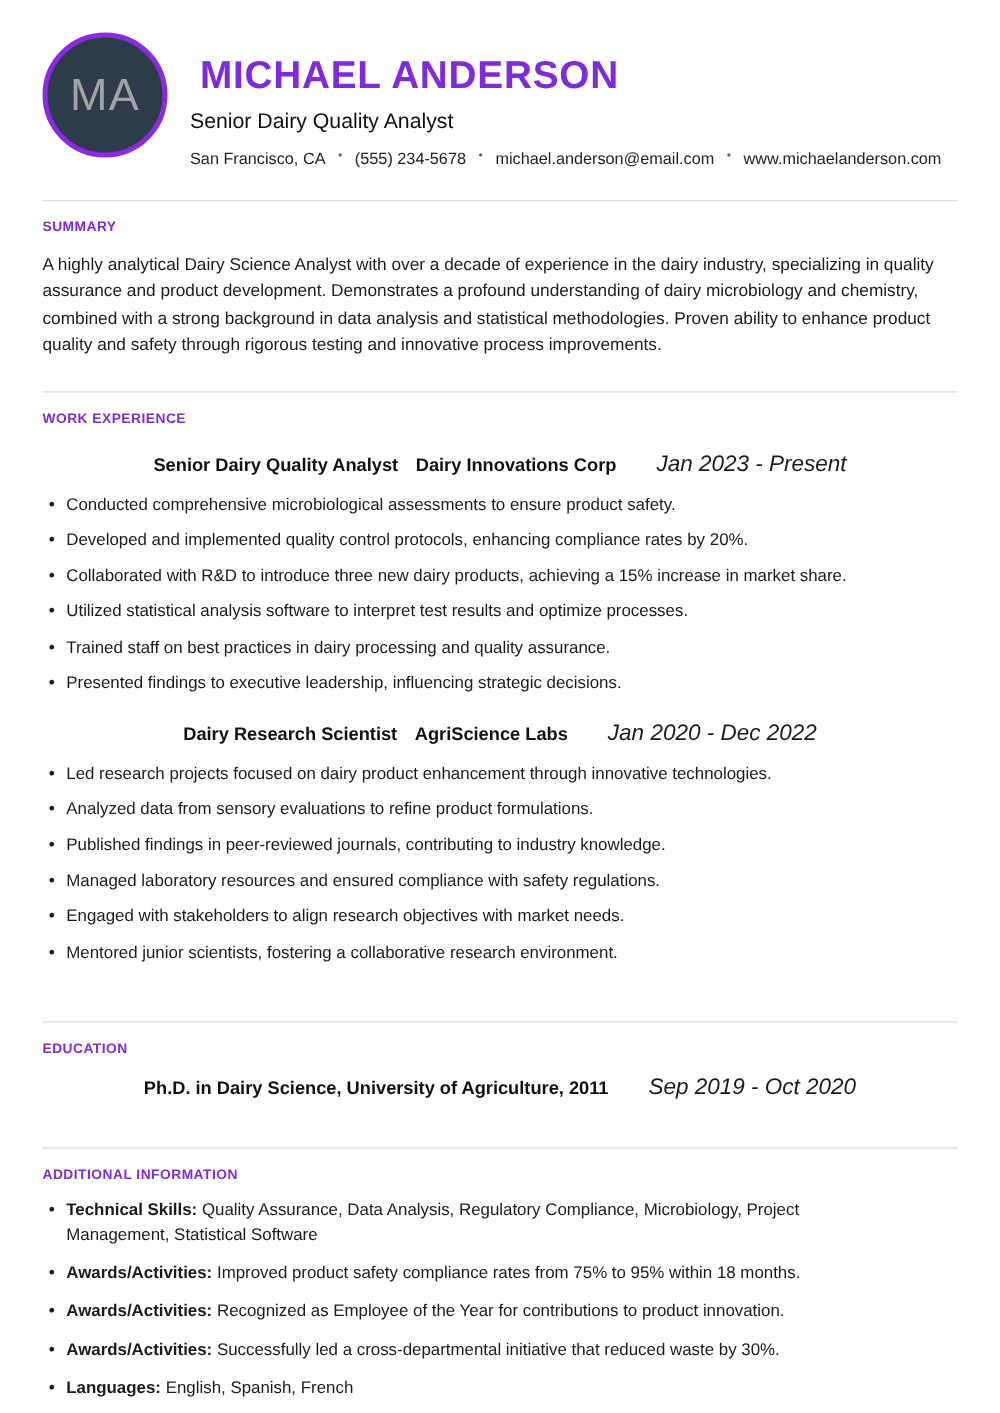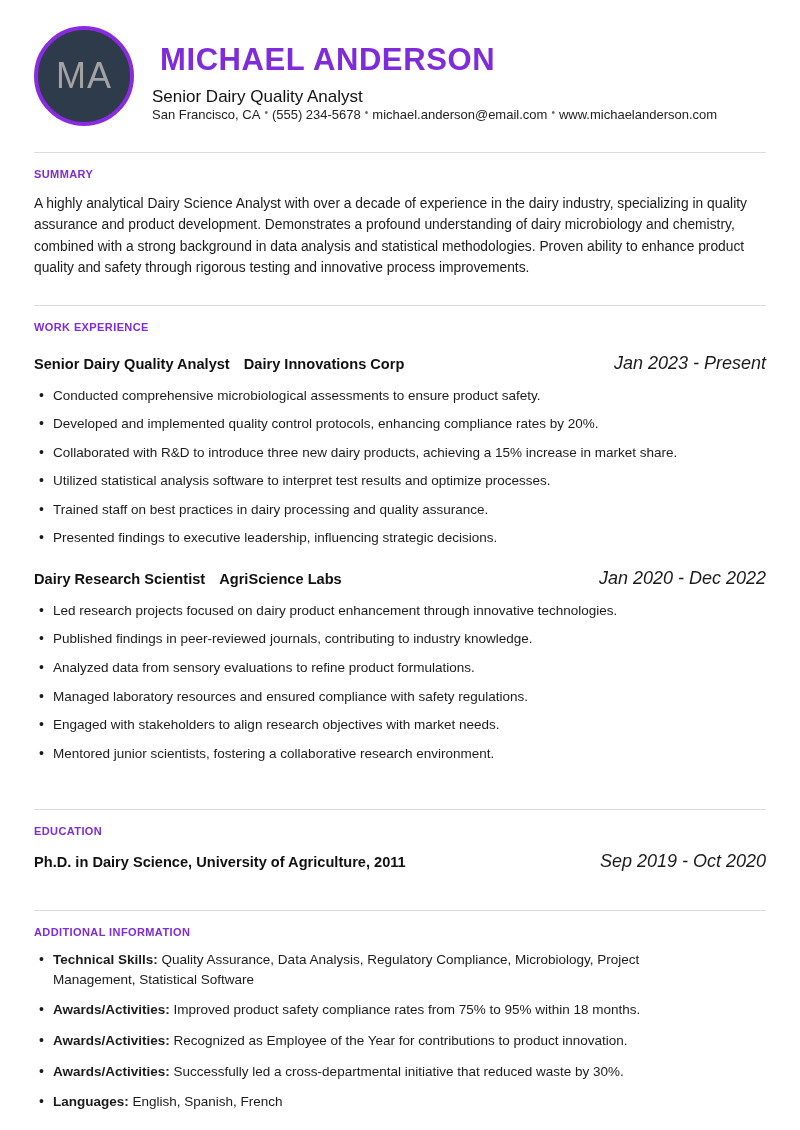--- a/index.html
+++ b/index.html
@@ -33,21 +33,22 @@
   .header-text { padding-top: 8px; }
   h1.name {
     margin: 8px;
     color: var(--accent);
     font-size: 31px;
     font-weight: 800;
     letter-spacing: 0.6px;
   }
   .subtitle { margin-top: 9px; font-size: 17px; color: #111; }
   .contact {
-    display: flex; align-items: flex-start; gap: 4px;
+    margin-top: 12px;
+    display: flex; align-items: flex-start; gap: 10px;
     font-size: 13px; color: #222;
   }
   .contact .sep { color: #666; font-size: 10px; }
 
   
   .sec { margin-top: 26px; border-top: 1px solid #dcdcdc; padding-top: 15px; }
   .sec-edu { margin-top: 46px; }
   .sec-add { margin-top: 38px; }
   h2.sec-heading {
     margin: 0;
@@ -59,21 +60,21 @@
   .body-text {
     margin: 13px 0 0 0;
     font-size: 13.8px;
     line-height: 1.55;
     color: #1b1b1b;
   }
 
   
   .job { margin-top: 20px; }
   .job-head {
-    display: flex; justify-content: space-between; align-items: baseline; gap: 32px;
+    display: flex; justify-content: center; align-items: baseline; gap: 32px;
   }
   .job-left { font-weight: 700; font-size: 14.6px; color: #111; }
   .job-left .company { margin-left: 10px; }
   .job-dates { font-style: italic; font-size: 18px; color: #1b1b1b; white-space: nowrap; }
 
   ul.bullets { margin: 12px 0 0 0; padding: 0 0 0 19px; list-style: none; }
   ul.bullets li {
     position: relative;
     margin-bottom: 9px;
     font-size: 13.5px;
@@ -146,22 +147,22 @@
     <div class="job">
       <div class="job-head">
         <div class="job-left">
           <span>Dairy Research Scientist</span>
           <span class="company">AgriScience Labs</span>
         </div>
         <div class="job-dates">Jan 2020 - Dec 2022</div>
       </div>
       <ul class="bullets">
         <li>Led research projects focused on dairy product enhancement through innovative technologies.</li>
+        <li>Analyzed data from sensory evaluations to refine product formulations.</li>
         <li>Published findings in peer-reviewed journals, contributing to industry knowledge.</li>
-        <li>Analyzed data from sensory evaluations to refine product formulations.</li>
         <li>Managed laboratory resources and ensured compliance with safety regulations.</li>
         <li>Engaged with stakeholders to align research objectives with market needs.</li>
         <li>Mentored junior scientists, fostering a collaborative research environment.</li>
       </ul>
     </div>
   </section>
 
   <section class="sec sec-edu">
     <h2 class="sec-heading">EDUCATION</h2>
     <div class="job-head edu-row">

